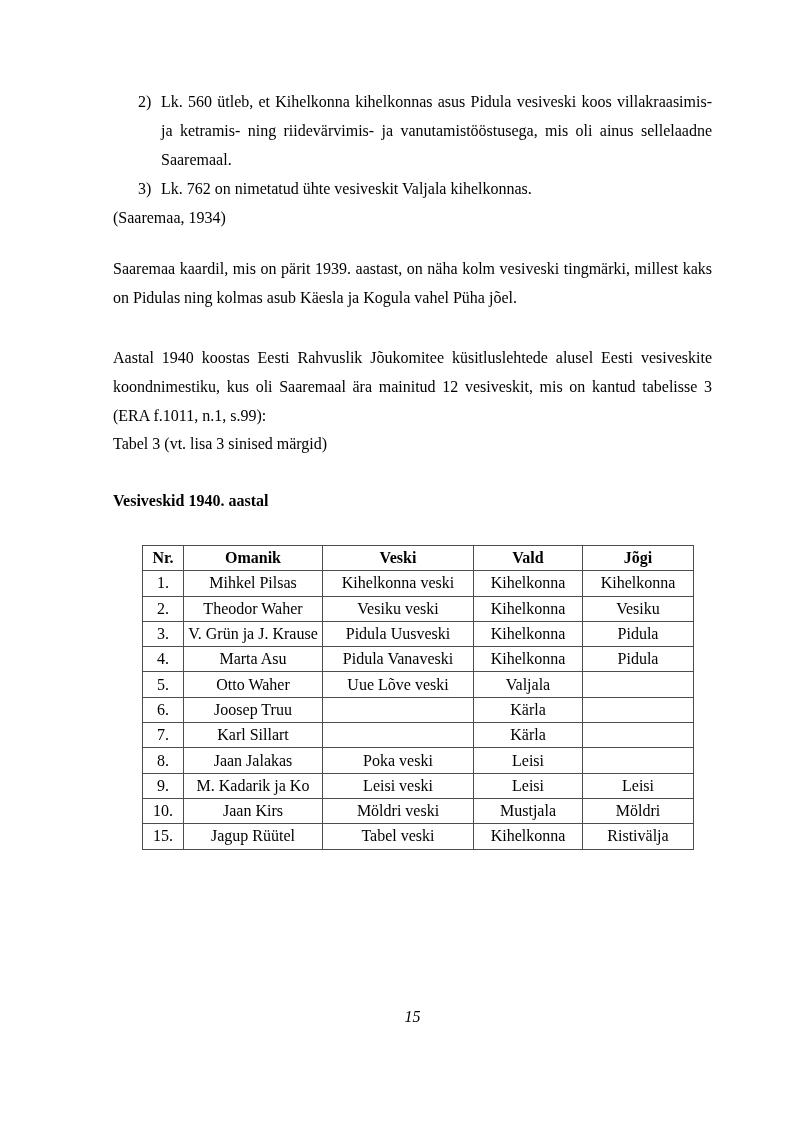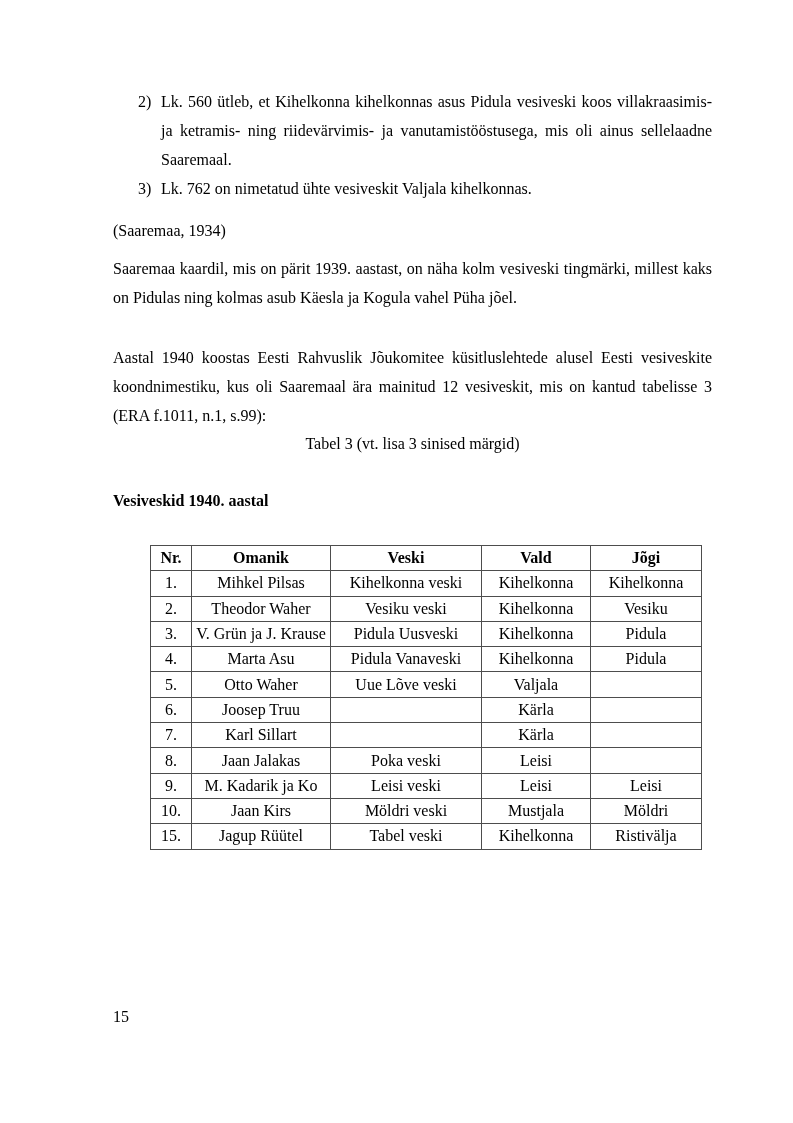--- a/index.html
+++ b/index.html
@@ -13,47 +13,46 @@
     font-family: "Liberation Serif", "DejaVu Serif", serif;
     color: #000000;
     font-size: 16px;
     line-height: 29px;
     overflow: hidden;
   }
   .block { position: absolute; left: 113px; width: 599px; }
   .doc-list { top: 87px; }
   .list-item { position: relative; padding-left: 48px; text-align: justify; }
   .list-num { position: absolute; left: 25px; top: 0; }
-  .source-note { top: 203px; margin-top: 13px; }
+  .source-note { top: 203px; }
   .para-map { top: 254px; text-align: justify; }
   .para-1940 { top: 343px; text-align: justify; }
-  .table-ref { top: 429px; text-align: center; }
+  .table-ref { top: 429px; text-align: left; }
   .table-title { top: 486px; text-align: left; font-weight: bold; }
   table.mills {
     position: absolute;
     left: 142px;
     top: 545px;
     width: 551px;
     border-collapse: collapse;
     table-layout: fixed;
     font-size: 16px;
     line-height: normal;
-    margin-left: 8px;
   }
   table.mills th, table.mills td {
     border: 1px solid #4d4d4d;
     height: 25.3px;
     text-align: center;
     vertical-align: middle;
     padding: 0 2px;
     overflow: hidden;
     white-space: nowrap;
   }
   table.mills th { font-weight: bold; }
-  .page-number { top: 1002px; text-align: left; }
+  .page-number { top: 1002px; text-align: center; font-style: italic; }
 </style>
 </head>
 <body>
 
 <div class="page">
 
   <div class="block doc-list">
     <div class="list-item">
       <span class="list-num">2)</span>
       <span>Lk. 560 ütleb, et  Kihelkonna kihelkonnas asus Pidula vesiveski koos villakraasimis- ja ketramis- ning riidevärvimis- ja vanutamistööstusega, mis oli ainus sellelaadne Saaremaal.</span>

